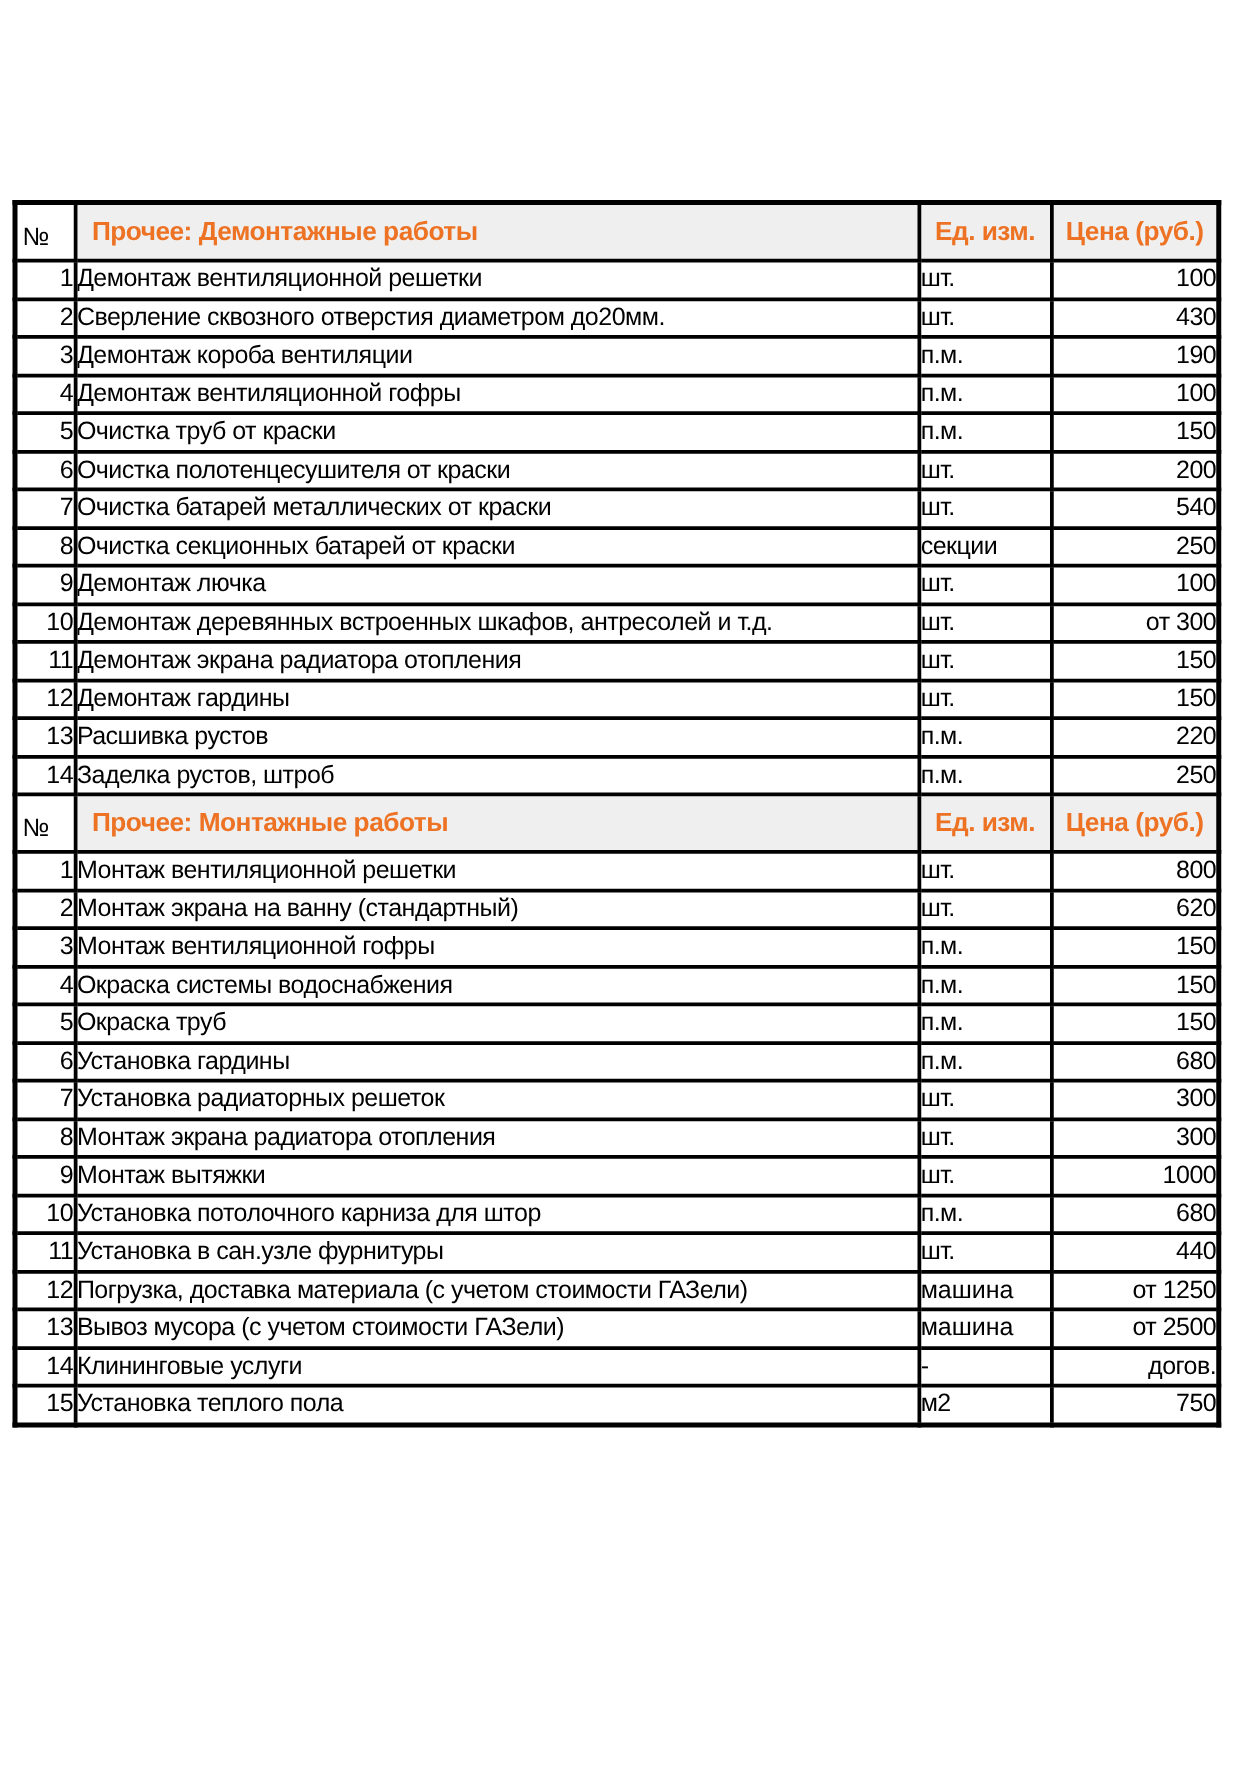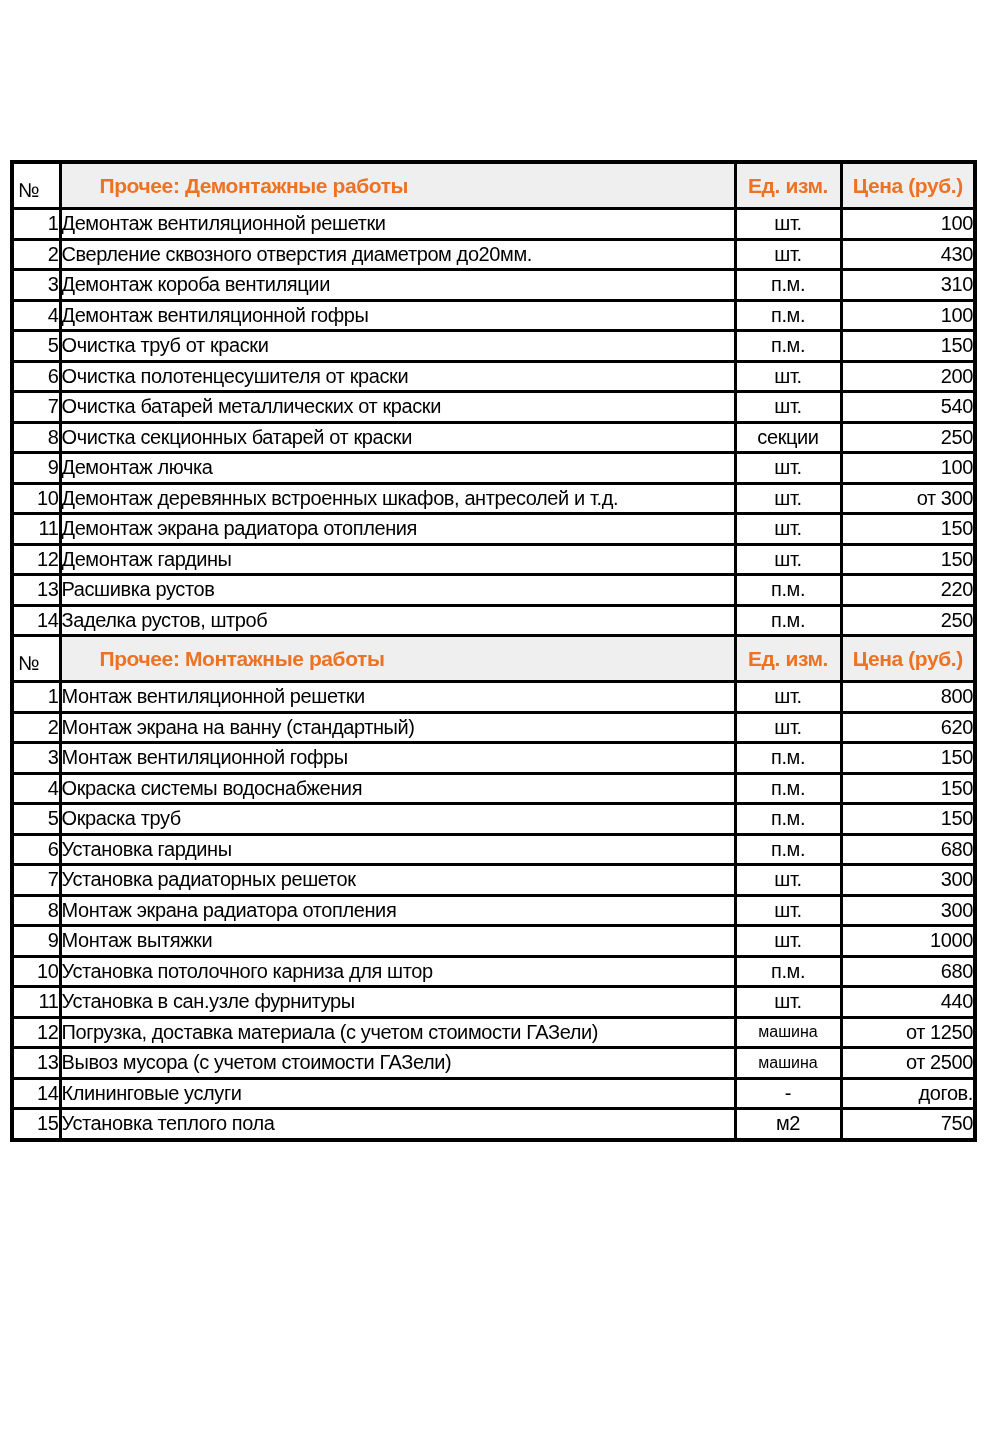--- a/index.html
+++ b/index.html
@@ -48,45 +48,45 @@
     background: #ffffff;
     font-weight: normal;
     color: #000;
     text-align: left;
     vertical-align: bottom;
     padding: 0 0 5px 4px;
     font-size: 20px;
   }
   tr.section-header-row th.section-title {
     text-align: left;
-    padding-left: 38px;
+    padding-left: 12px;
   }
   tr.section-header-row th.unit-header,
   tr.section-header-row th.price-header {
     text-align: center;
   }
   tr.data-row td {
     height: 27.5px;
     font-size: 20px;
     background: #ffffff;
   }
   td.cell-num {
     text-align: right;
     padding-right: 5px;
   }
   td.cell-desc {
     text-align: left;
     padding-left: 5px;
     margin-top: 44px;
   }
   td.cell-unit {
-    text-align: center;
+    text-align: left;
   }
   td.cell-unit.small {
-    font-size: 16px;
+    font-size: 20px;
     letter-spacing: 0;
     margin-left: 35px;
   }
   td.cell-price {
     text-align: right;
     font-size: 21px;
   }
 </style>
 </head>
 <body>
@@ -115,21 +115,21 @@
         <tr class="data-row">
           <td class="cell-num">2</td>
           <td class="cell-desc">Сверление сквозного отверстия диаметром до20мм.</td>
           <td class="cell-unit">шт.</td>
           <td class="cell-price">430</td>
         </tr>
         <tr class="data-row">
           <td class="cell-num">3</td>
           <td class="cell-desc">Демонтаж короба вентиляции</td>
           <td class="cell-unit">п.м.</td>
-          <td class="cell-price">310</td>
+          <td class="cell-price">190</td>
         </tr>
         <tr class="data-row">
           <td class="cell-num">4</td>
           <td class="cell-desc">Демонтаж вентиляционной гофры</td>
           <td class="cell-unit">п.м.</td>
           <td class="cell-price">100</td>
         </tr>
         <tr class="data-row">
           <td class="cell-num">5</td>
           <td class="cell-desc">Очистка труб от краски</td>

